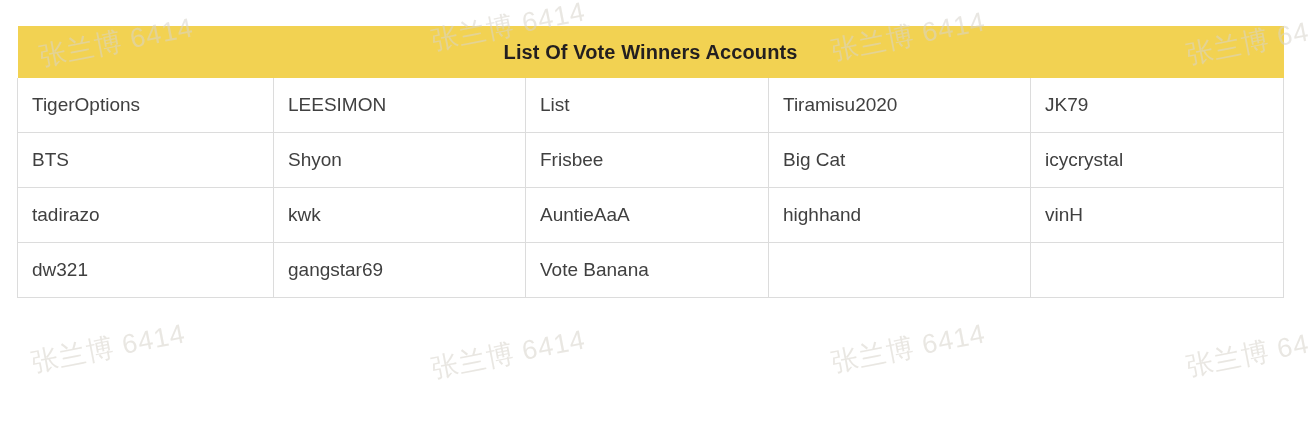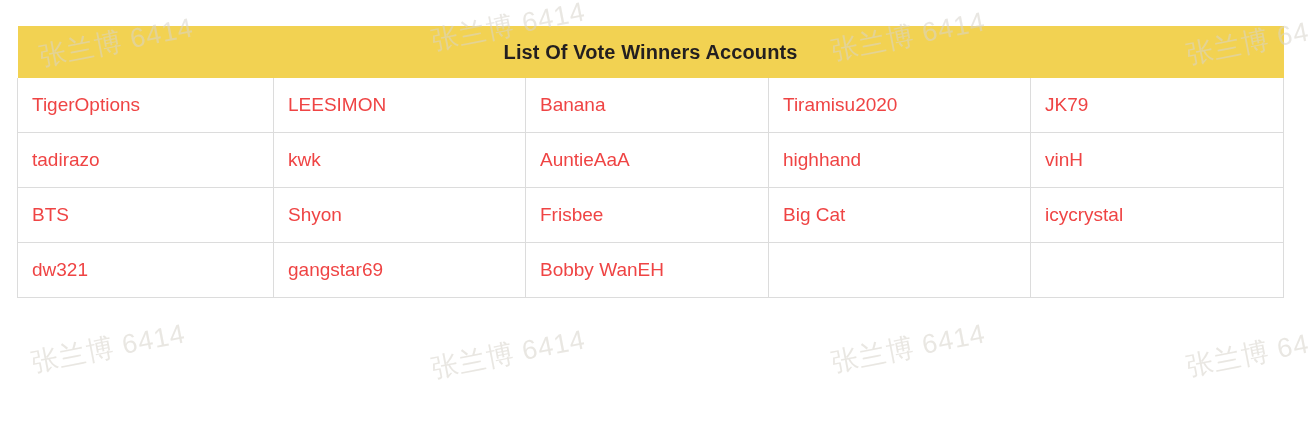--- a/index.html
+++ b/index.html
@@ -66,21 +66,21 @@
     height: 52px;
     padding: 0;
     border: none;
     letter-spacing: 0.1px;
   }
 
   td.cell {
     height: 54px;
     padding: 0 16px 0 14px;
     font-size: 19px;
-    color: #ef4444;
+    color: #404040;
     font-weight: normal;
     text-align: left;
     vertical-align: middle;
     border-right: 1px solid #dcdcdc;
     border-bottom: 1px solid #dcdcdc;
     background: transparent;
     overflow: hidden;
     white-space: nowrap;
   }
   td.cell.first-col {
@@ -115,40 +115,40 @@
     </colgroup>
     <thead>
       <tr>
         <th class="table-title" colspan="5">List Of Vote Winners Accounts</th>
       </tr>
     </thead>
     <tbody id="table-body">
         <tr>
           <td class="cell first-col">TigerOptions</td>
           <td class="cell">LEESIMON</td>
-          <td class="cell">Banana</td>
+          <td class="cell">List</td>
           <td class="cell">Tiramisu2020</td>
           <td class="cell last-col">JK79</td>
+        </tr>
+        <tr>
+          <td class="cell first-col">BTS</td>
+          <td class="cell">Shyon</td>
+          <td class="cell">Frisbee</td>
+          <td class="cell">Big Cat</td>
+          <td class="cell last-col">icycrystal</td>
         </tr>
         <tr>
           <td class="cell first-col">tadirazo</td>
           <td class="cell">kwk</td>
           <td class="cell">AuntieAaA</td>
           <td class="cell">highhand</td>
           <td class="cell last-col">vinH</td>
         </tr>
         <tr>
-          <td class="cell first-col">BTS</td>
-          <td class="cell">Shyon</td>
-          <td class="cell">Frisbee</td>
-          <td class="cell">Big Cat</td>
-          <td class="cell last-col">icycrystal</td>
-        </tr>
-        <tr>
           <td class="cell first-col">dw321</td>
           <td class="cell">gangstar69</td>
-          <td class="cell">Bobby WanEH</td>
+          <td class="cell">Vote Banana</td>
           <td class="cell"></td>
           <td class="cell last-col"></td>
         </tr>
       </tbody>
   </table>
 </div>
 
 </body></html>

